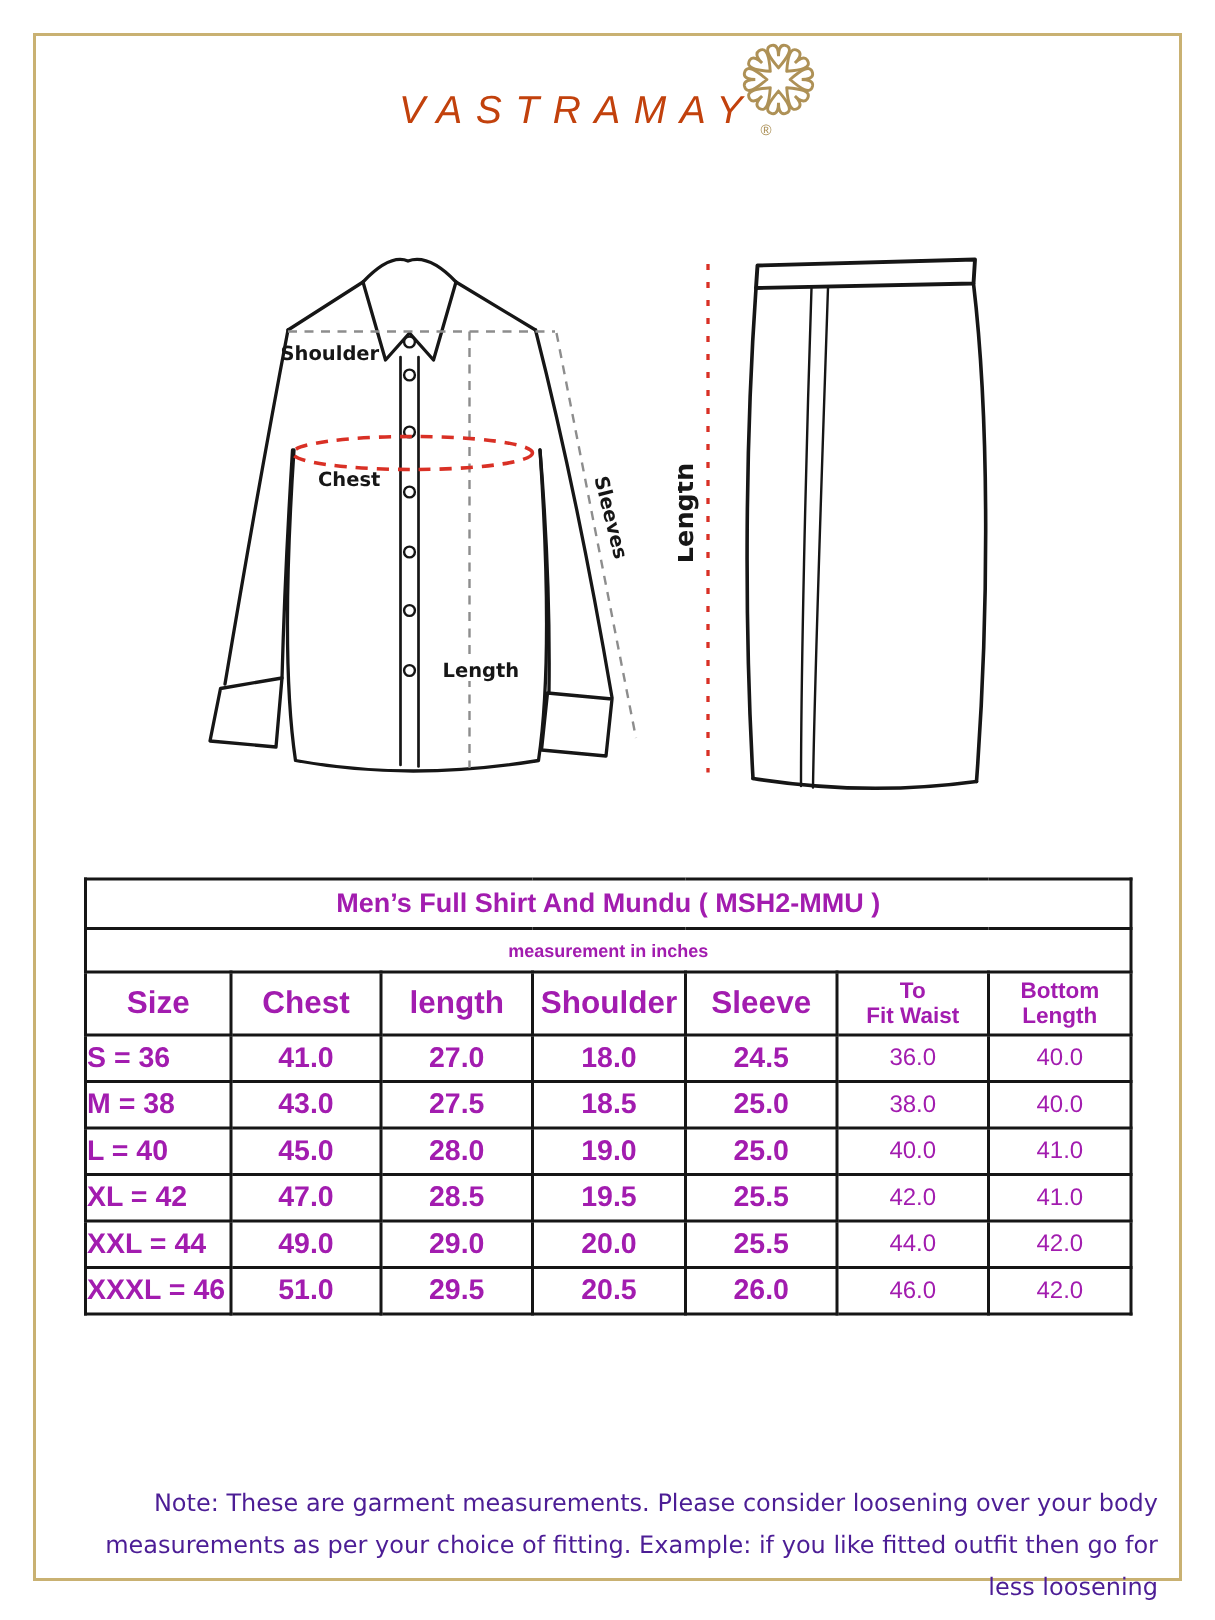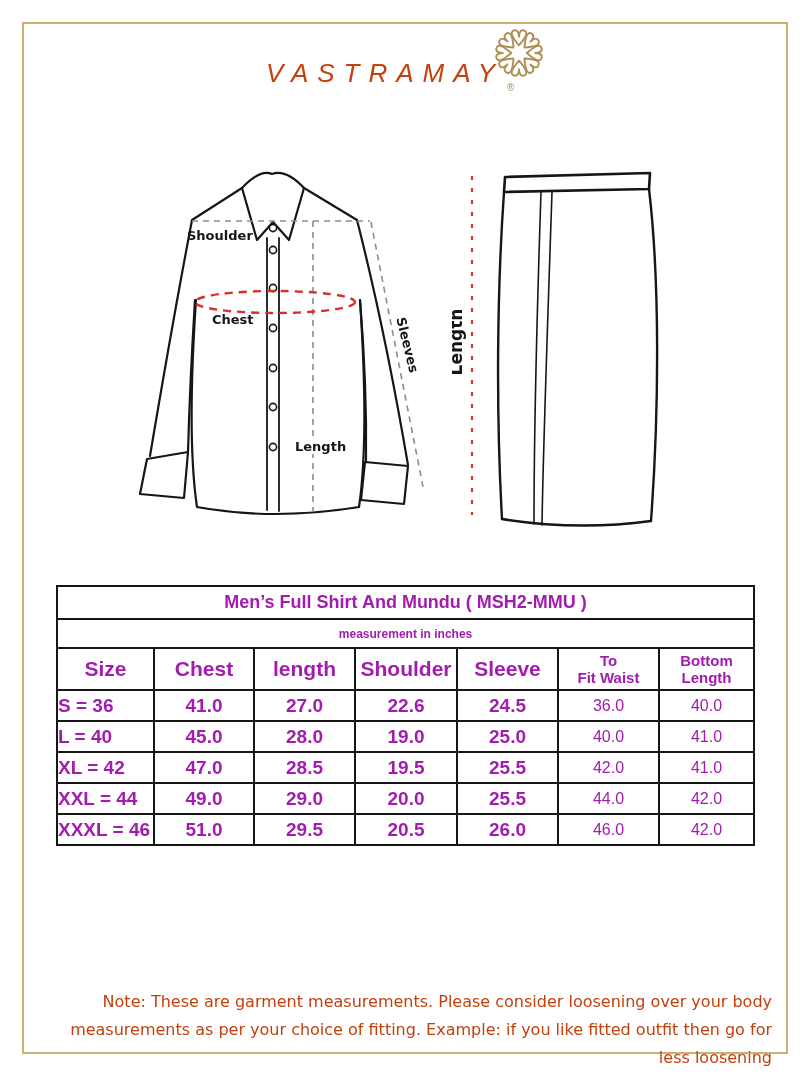--- a/index.html
+++ b/index.html
@@ -24,21 +24,21 @@
   .t-title{height:31px;text-align:center;font-size:18px;font-weight:bold;}
   .t-sub{height:27px;text-align:center;font-size:12px;font-weight:bold;}
   .t-head{height:40px;text-align:center;font-size:21px;font-weight:bold;padding-left:4px;}
   .t-head-small{height:40px;text-align:center;font-size:15px;font-weight:bold;line-height:1.15;
                 white-space:normal;padding-left:0;}
   .t-size{height:29px;text-align:left;font-size:19px;font-weight:bold;padding-left:4px;margin-top:10px;}
   .t-val{text-align:center;font-size:19px;font-weight:bold;}
   .t-val-sm{text-align:center;font-size:16px;font-weight:normal;}
   
   .note{position:absolute;left:37px;right:38px;top:972px;text-align:right;
-        font-family:"DejaVu Sans", sans-serif;font-size:16px;line-height:28px;color:#c2410c;}
+        font-family:"DejaVu Sans", sans-serif;font-size:16px;line-height:28px;color:#4c1d95;}
 </style>
 </head>
 <body>
 
 <div class="frame"></div>
 
 <div class="brand">
   <span class="brand-name">VASTRAMAY</span>
 </div>
 <svg class="ornament" width="58" height="58" viewBox="0 0 60 60">
@@ -159,23 +159,32 @@
     </td>
     <td class="t-head-small">
       <span>Bottom</span><br>
       <span>Length</span>
     </td>
   </tr>
   <tr>
     <td class="t-size">S = 36</td>
     <td class="t-val">41.0</td>
     <td class="t-val">27.0</td>
-    <td class="t-val">22.6</td>
+    <td class="t-val">18.0</td>
     <td class="t-val">24.5</td>
     <td class="t-val-sm">36.0</td>
+    <td class="t-val-sm">40.0</td>
+  </tr>
+  <tr>
+    <td class="t-size">M = 38</td>
+    <td class="t-val">43.0</td>
+    <td class="t-val">27.5</td>
+    <td class="t-val">18.5</td>
+    <td class="t-val">25.0</td>
+    <td class="t-val-sm">38.0</td>
     <td class="t-val-sm">40.0</td>
   </tr>
   <tr>
     <td class="t-size">L = 40</td>
     <td class="t-val">45.0</td>
     <td class="t-val">28.0</td>
     <td class="t-val">19.0</td>
     <td class="t-val">25.0</td>
     <td class="t-val-sm">40.0</td>
     <td class="t-val-sm">41.0</td>

